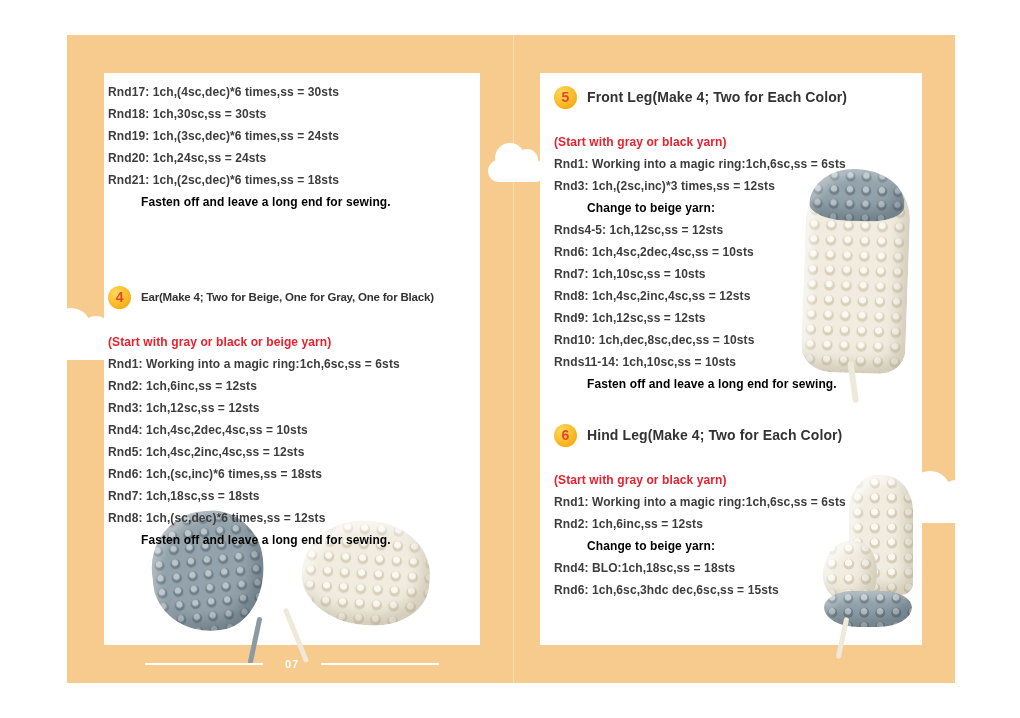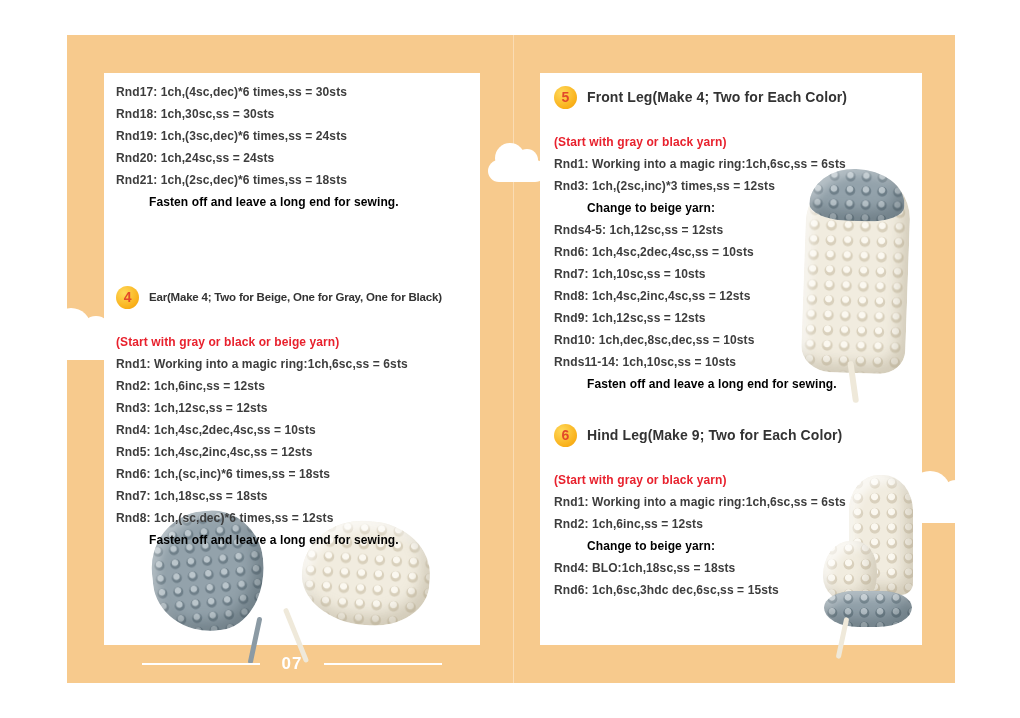--- a/index.html
+++ b/index.html
@@ -29,21 +29,21 @@
   .cloud.c-left::after{width:30px;height:30px;left:38px;top:-14px;}
   .cloud.c-right{left:830px;top:460px;width:74px;height:28px;}
   .cloud.c-right::before{width:42px;height:42px;left:12px;top:-24px;}
   .cloud.c-right::after{width:30px;height:30px;left:44px;top:-15px;}
   
   .page{
     position:absolute;top:38px;height:572px;background:#ffffff;
   }
   .page.left{left:37px;width:376px;}
   .page.right{left:473px;width:382px;}
-  .page-body{position:relative;z-index:2;padding:8px 0 0 12px;}
+  .page-body{position:relative;z-index:2;padding:8px 0 0 4px;}
   .page.right .page-body{padding-left:14px;}
   
   .line{
     white-space:nowrap;font-weight:bold;color:#3d3d3d;
     font-size:12px;line-height:22px;height:22px;letter-spacing:0.1px;
   }
   .line.note{color:#000000;padding-left:33px;}
   .line.subnote{color:#E8212D;}
   .line.spacer{height:44px;}
   .line.heading{
@@ -61,21 +61,21 @@
   }
   
   .footer{
     position:absolute;top:617px;width:340px;height:24px;z-index:3;
     display:flex;align-items:center;justify-content:center;
   }
   .footer.left{left:55px;}
   .footer.right{left:494px;}
   .footer .rule{width:118px;height:2px;background:#ffffff;}
   .footer .pagenum{
-    color:#ffffff;font-size:17px;font-weight:bold;letter-spacing:1px;
+    color:#ffffff;font-size:11px;font-weight:bold;letter-spacing:1px;
     margin:0 22px;
   }
   
   .photo{position:absolute;z-index:1;}
   .yarn-cream{
     background-color:#F1ECDF;
     background-image:
       radial-gradient(circle at 50% 45%, #FBF8F0 0 26%, rgba(0,0,0,0) 34%),
       radial-gradient(circle at 52% 55%, rgba(197,186,160,0.55) 28% 40%, rgba(0,0,0,0) 48%);
     background-size:17px 15px;
@@ -183,21 +183,21 @@
           <div class="line rnd">Rnds4-5: 1ch,12sc,ss = 12sts</div>
           <div class="line rnd">Rnd6: 1ch,4sc,2dec,4sc,ss = 10sts</div>
           <div class="line rnd">Rnd7: 1ch,10sc,ss = 10sts</div>
           <div class="line rnd">Rnd8: 1ch,4sc,2inc,4sc,ss = 12sts</div>
           <div class="line rnd">Rnd9: 1ch,12sc,ss = 12sts</div>
           <div class="line rnd">Rnd10: 1ch,dec,8sc,dec,ss = 10sts</div>
           <div class="line rnd">Rnds11-14: 1ch,10sc,ss = 10sts</div>
           <div class="line note">Fasten off and leave a long end for sewing.</div>
           <div class="line heading">
             <span class="badge">6</span>
-            <span>Hind Leg(Make 9; Two for Each Color)</span>
+            <span>Hind Leg(Make 4; Two for Each Color)</span>
           </div>
           <div class="line subnote">(Start with gray or black yarn)</div>
           <div class="line rnd">Rnd1: Working into a magic ring:1ch,6sc,ss = 6sts</div>
           <div class="line rnd">Rnd2: 1ch,6inc,ss = 12sts</div>
           <div class="line note">Change to beige yarn:</div>
           <div class="line rnd">Rnd4: BLO:1ch,18sc,ss = 18sts</div>
           <div class="line rnd">Rnd6: 1ch,6sc,3hdc dec,6sc,ss = 15sts</div>
         </div>
       <div class="photo front-leg yarn-cream">
         <div class="cap yarn-gray"></div>

